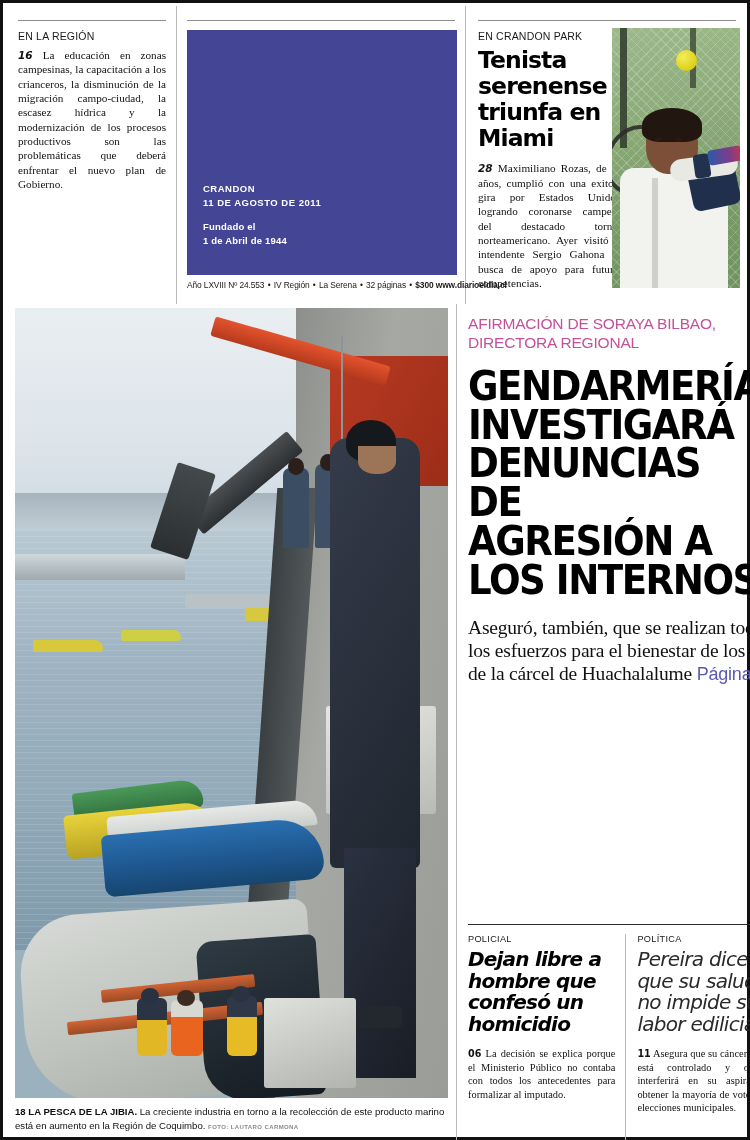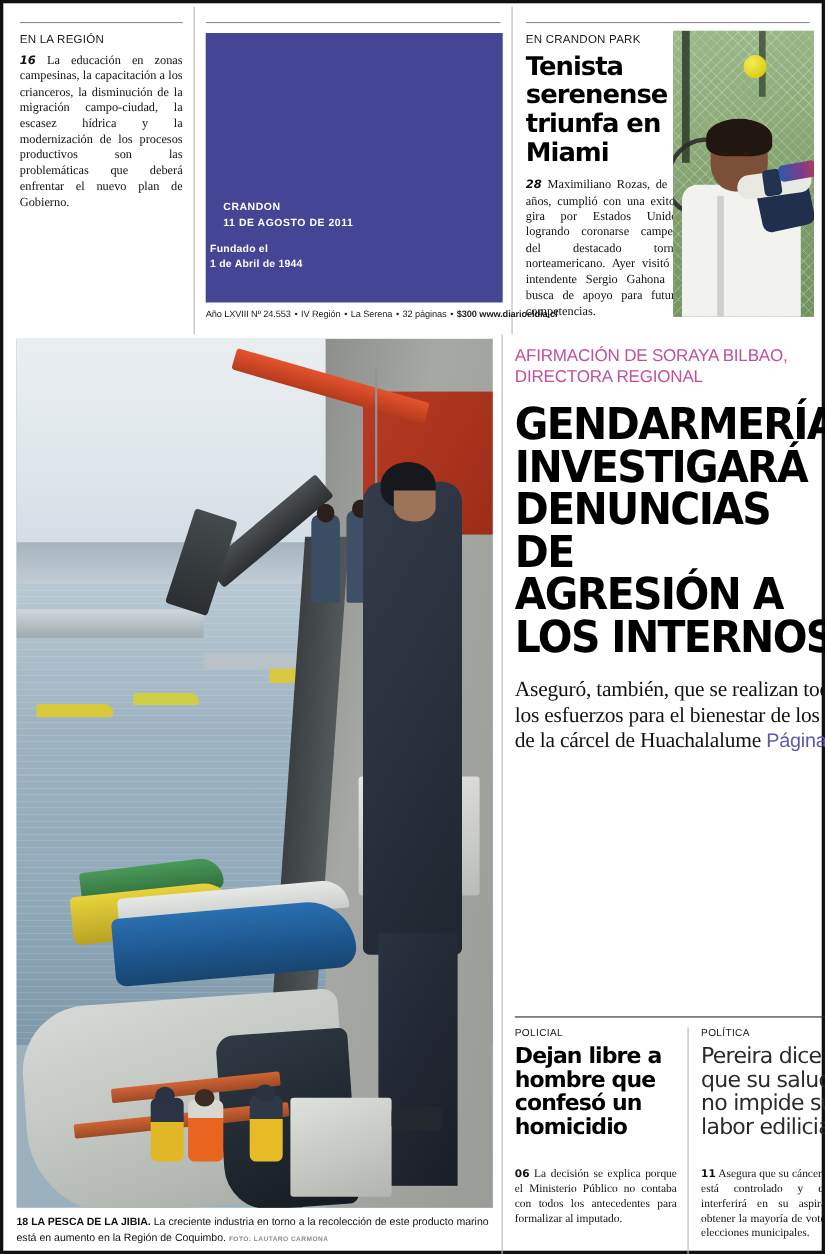--- a/index.html
+++ b/index.html
@@ -120,21 +120,21 @@
     left: 16px;
     top: 152px;
     color: #ffffff;
     font-size: 9.5px;
     font-weight: 700;
     letter-spacing: 0.5px;
     line-height: 1.5;
   }
   .mh-founded {
     position: absolute;
-    left: 4px;
+    left: 16px;
     top: 190px;
     color: #ffffff;
     font-size: 9.5px;
     font-weight: 700;
     letter-spacing: 0.2px;
     line-height: 1.5;
   }
   .mh-strip {
     margin-top: 5px;
     font-size: 8.4px;
@@ -553,21 +553,22 @@
     text-transform: uppercase;
     margin-bottom: 5px;
   }
   .lb-head {
     font-family: "DejaVu Sans", sans-serif;
     font-weight: 700;
     font-size: 20px;
     line-height: 1.08;
     letter-spacing: -0.8px;
     color: #000;
-    margin-bottom: 26px;
+    margin-bottom: 12px;
+    font-style: italic;
   }
   .lb-head.light {
     font-weight: 400;
     letter-spacing: -0.7px;
     color: #2a2a2a;
   }
   .lb-body {
     font-family: "Liberation Serif", serif;
     font-size: 10.4px;
     line-height: 1.3;

